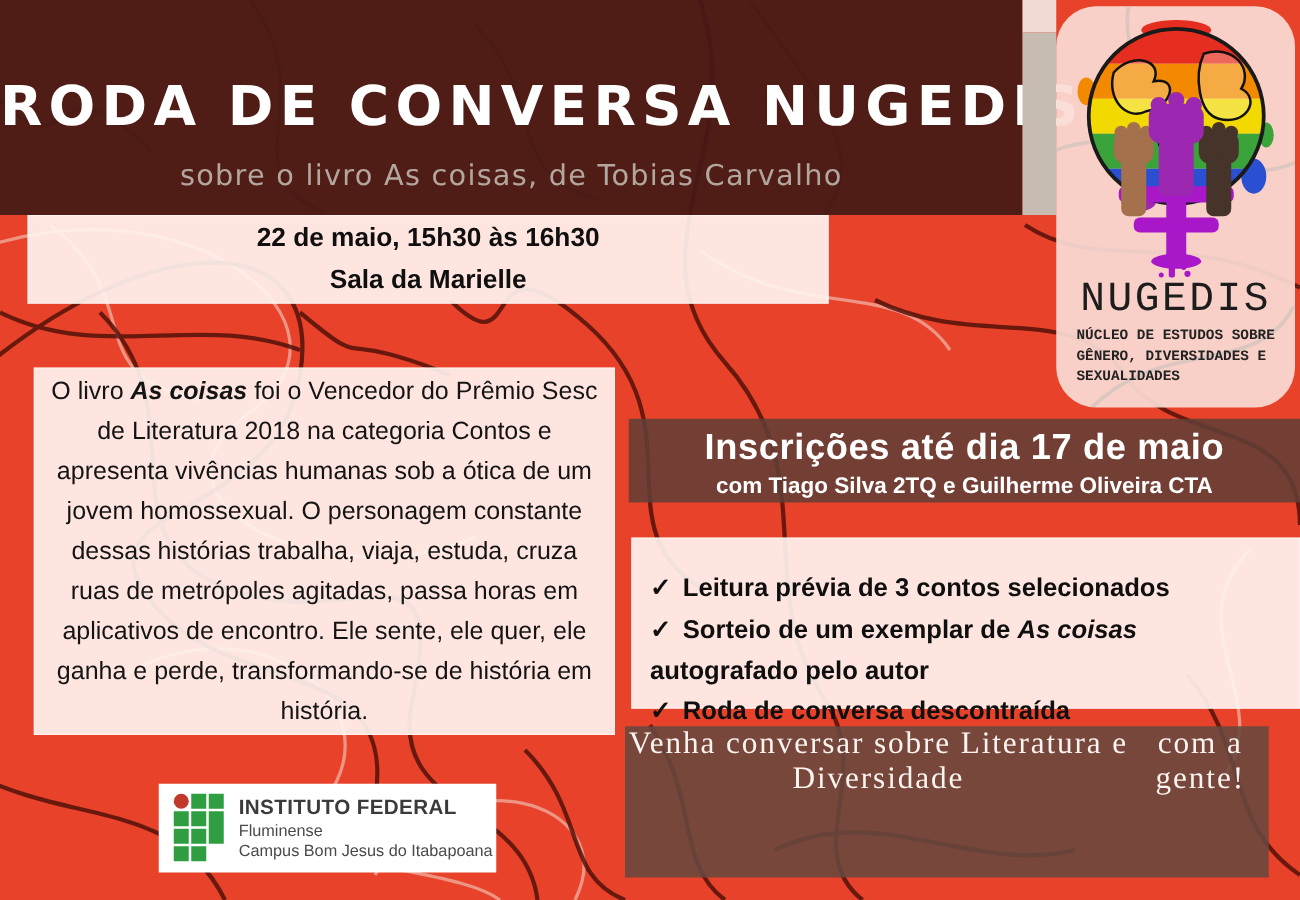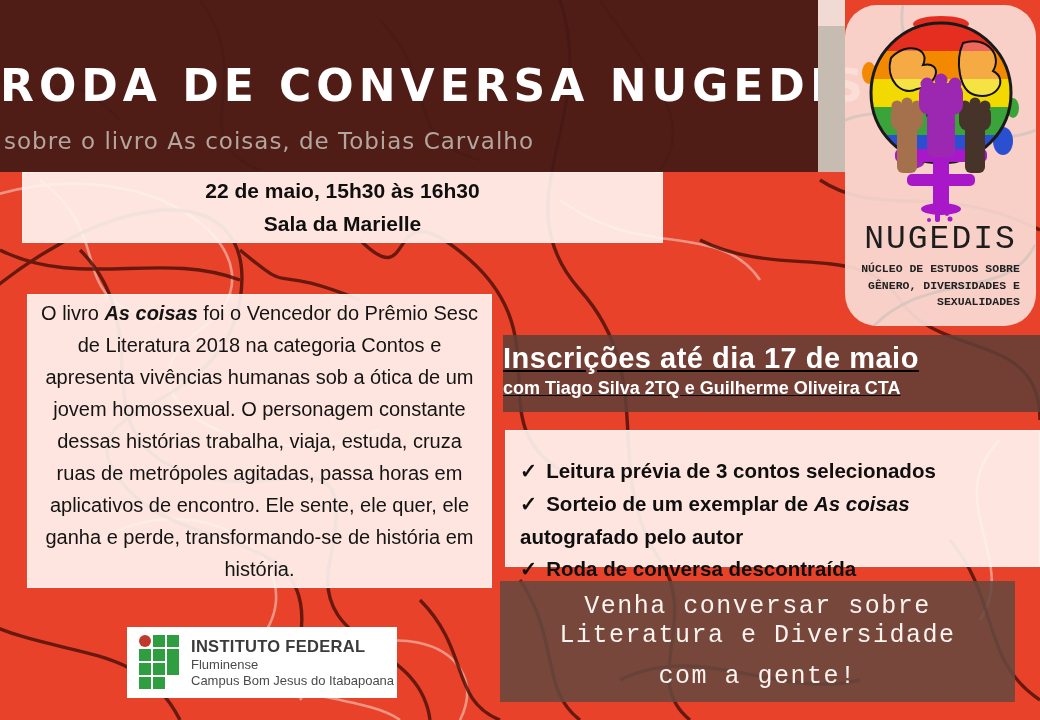--- a/index.html
+++ b/index.html
@@ -6,65 +6,65 @@
   body{width:1040px;height:720px;overflow:hidden;font-family:"Liberation Sans",sans-serif;}
   .poster{position:relative;width:1040px;height:720px;background:#e8432a;overflow:hidden;}
   .bg-scribbles{position:absolute;left:0;top:0;width:1040px;height:720px;z-index:1;}
 
   
   .title-block{position:absolute;left:0;top:0;width:818px;height:172px;
     background:rgba(70,25,21,0.94);z-index:2;}
   .main-title{position:absolute;left:0;top:60px;width:100%;text-align:center;
     color:#ffffff;font-family:"DejaVu Sans",sans-serif;font-weight:bold;
     font-size:44px;letter-spacing:5px;white-space:nowrap;margin:0;}
-  .sub-title{position:absolute;right:4px;top:128px;width:810px;text-align:left;
+  .sub-title{position:absolute;right:4px;top:128px;width:810px;text-align:center;
     color:#b3a69f;font-family:"DejaVu Sans",sans-serif;font-size:23px;
     letter-spacing:1px;}
 
   
   .strip-top{position:absolute;left:818px;top:0;width:27px;height:26px;background:#f0dad3;z-index:2;}
   .strip-body{position:absolute;left:818px;top:26px;width:27px;height:146px;background:#c6bcb2;z-index:2;}
 
   
   .nugedis-card{position:absolute;left:845px;top:5px;width:191px;height:321px;
     background:rgba(250,219,212,0.93);border-radius:32px;z-index:3;
     display:flex;flex-direction:column;align-items:center;overflow:hidden;}
   .card-arcs{position:absolute;left:0;top:0;width:191px;height:321px;}
   .nugedis-logo{margin-top:8px;position:relative;}
   .nugedis-name{position:relative;margin-top:-4px;color:#1d1d1d;
     font-family:"Liberation Mono",monospace;font-size:33px;letter-spacing:2px;}
-  .nugedis-tagline{position:relative;margin-top:3px;text-align:right;color:#222;
+  .nugedis-tagline{position:relative;margin-top:3px;text-align:left;color:#222;
     font-family:"Liberation Mono",monospace;font-size:11.5px;font-weight:bold;line-height:1.45;}
 
   
   .pink{background:rgba(255,243,239,0.92);border:1px solid rgba(255,255,255,0.45);box-sizing:border-box;}
 
   .date-box{position:absolute;left:22px;top:172px;width:641px;height:71px;z-index:2;
     display:flex;flex-direction:column;justify-content:center;text-align:center;
     font-weight:bold;font-size:21px;color:#0f0f0f;line-height:1.55;}
 
   .desc-box{position:absolute;left:27px;top:294px;width:465px;height:294px;z-index:2;
     display:flex;align-items:center;}
   .desc-box p{margin:0;padding:4px 10px;text-align:center;font-size:20px;
     line-height:1.6;color:#141414;}
 
-  .reg-box{position:absolute;left:503px;top:335px;width:537px;height:77px;z-index:2;
-    background:rgba(95,63,55,0.86);text-align:left;box-sizing:border-box;padding-top:7px;text-decoration:underline;}
+  .reg-box{position:absolute;left:503px;top:335px;width:537px;height:67px;z-index:2;
+    background:rgba(95,63,55,0.86);text-align:center;box-sizing:border-box;padding-top:7px;}
   .reg-title{color:#ffffff;font-weight:bold;font-size:29px;letter-spacing:0.5px;}
   .reg-sub{color:#ffffff;font-weight:bold;font-size:18px;margin-top:3px;}
 
   .check-box{position:absolute;left:505px;top:430px;width:535px;height:137px;z-index:2;
     box-sizing:border-box;padding:24px 0 0 14px;font-weight:bold;font-size:20.5px;
     color:#0f0f0f;line-height:1.6;}
   .check-glyph{margin-right:9px;font-weight:bold;}
 
   .invite-box{position:absolute;left:500px;top:581px;width:515px;height:121px;z-index:2;
-    background:rgba(103,72,63,0.88);display:flex;flex-direction:column;
+    background:rgba(103,72,63,0.88);display:flex;flex-direction:row;
     justify-content:space-evenly;text-align:center;color:#fbf3ef;
-    font-family:Liberation Mono, monospace;font-size:25px;letter-spacing:1.5px;}
+    font-family:Liberation Serif, serif;font-size:25px;letter-spacing:1.5px;}
 
   .if-box{position:absolute;left:127px;top:627px;width:270px;height:71px;z-index:2;
     background:#ffffff;display:flex;align-items:center;box-sizing:border-box;padding-left:12px;}
   .if-logo{position:relative;width:42px;height:56px;flex:0 0 42px;}
   .if-logo .cell{position:absolute;width:12px;height:12px;background:#2f9e41;}
   .if-logo .dot{position:absolute;width:12px;height:12px;border-radius:50%;background:#c1392d;}
   .if-text{margin-left:10px;line-height:1.25;}
   .if-name{font-weight:bold;font-size:16.5px;color:#3b3b3b;letter-spacing:0.3px;}
   .if-branch,.if-campus{font-size:13px;color:#4a4a4a;}
 </style>

